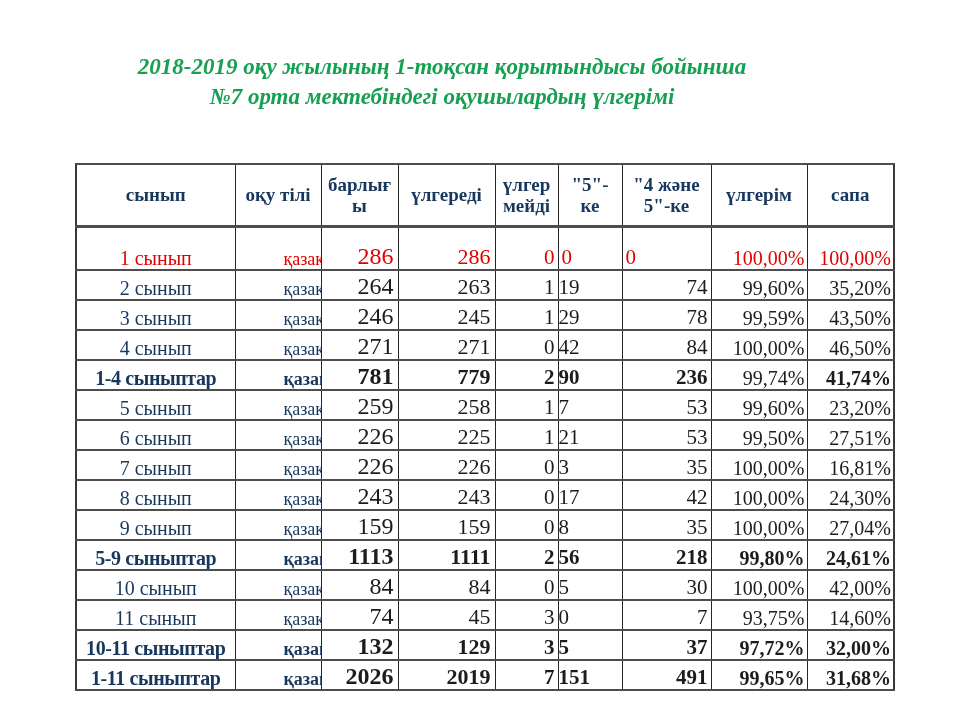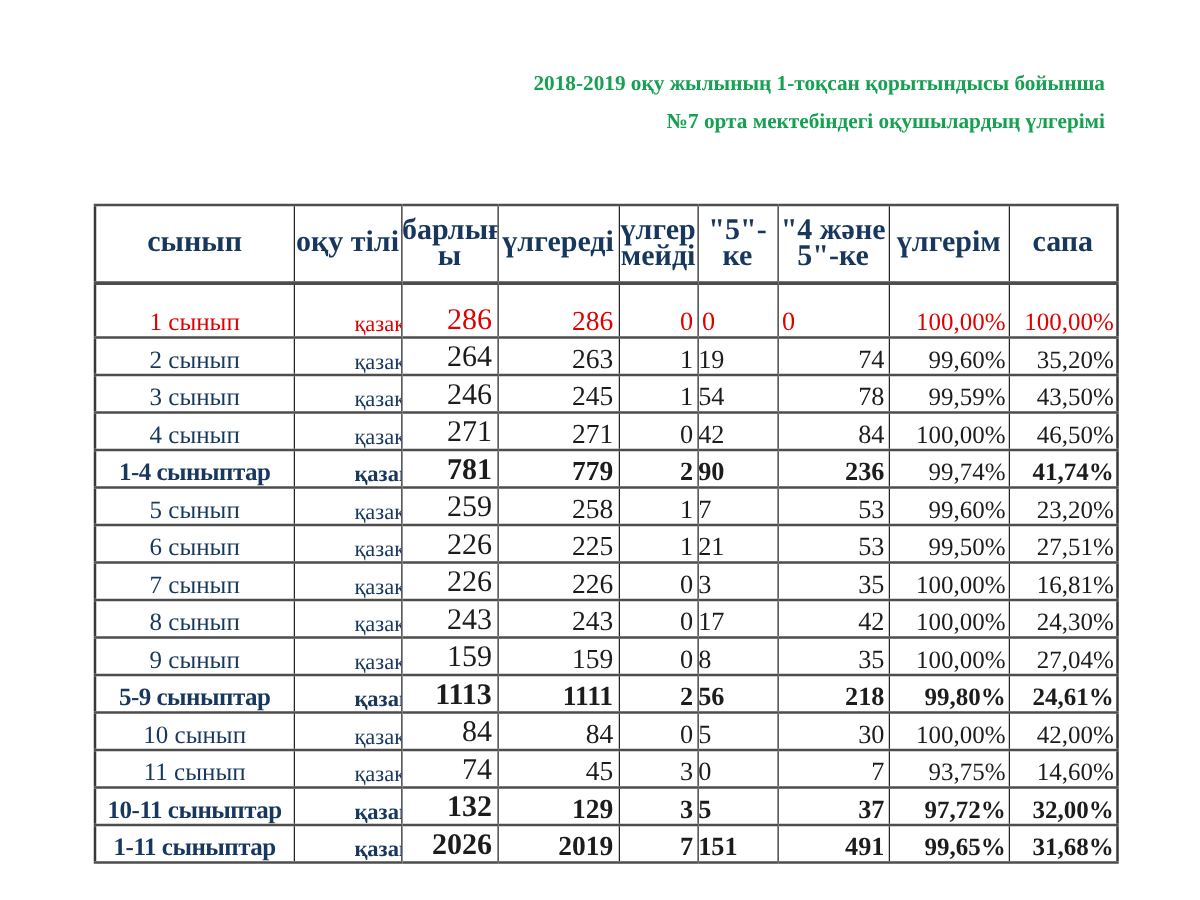--- a/index.html
+++ b/index.html
@@ -7,25 +7,26 @@
     position: relative;
     width: 960px; height: 720px;
     background: #ffffff;
     font-family: "Liberation Serif", serif;
     overflow: hidden;
   }
   .title {
     position: absolute;
     top: 52px; left: 0;
     width: 884px;
-    text-align: right;
+    text-align: center;
     font-weight: bold;
-    font-size: 17px;
+    font-size: 23px;
     line-height: 30px;
     color: #16a052;
+    font-style: italic;
   }
   .results-table {
     position: absolute;
     left: 75px; top: 163px;
     border-collapse: collapse;
     table-layout: fixed;
     width: 818px;
   }
   .results-table th, .results-table td {
     border-style: solid;
@@ -34,21 +35,21 @@
     padding: 0;
     overflow: hidden;
     box-sizing: border-box;
   }
   .results-table { border: 2px solid #383838; }
   .results-table thead tr { height: 62px; }
   .results-table thead th {
     vertical-align: middle;
     text-align: center;
     white-space: pre-line;
-    font-size: 24px;
+    font-size: 19px;
     line-height: 21px;
     font-weight: bold;
     color: #17375d;
     border-bottom-width: 3px;
   }
   .results-table tbody tr { height: 30px; }
   .results-table tbody tr.first-row { height: 44px; }
   .results-table tbody td {
     vertical-align: bottom;
     line-height: 1.02;
@@ -133,21 +134,21 @@
           <td class="col-n4">74</td>
           <td class="col-n5">99,60%</td>
           <td class="col-n6">35,20%</td>
         </tr>
         <tr>
           <td class="col-class">3 сынып</td>
           <td class="col-lang">қазақ</td>
           <td class="col-n0">246</td>
           <td class="col-n1">245</td>
           <td class="col-n2">1</td>
-          <td class="col-n3">54</td>
+          <td class="col-n3">29</td>
           <td class="col-n4">78</td>
           <td class="col-n5">99,59%</td>
           <td class="col-n6">43,50%</td>
         </tr>
         <tr>
           <td class="col-class">4 сынып</td>
           <td class="col-lang">қазақ</td>
           <td class="col-n0">271</td>
           <td class="col-n1">271</td>
           <td class="col-n2">0</td>

